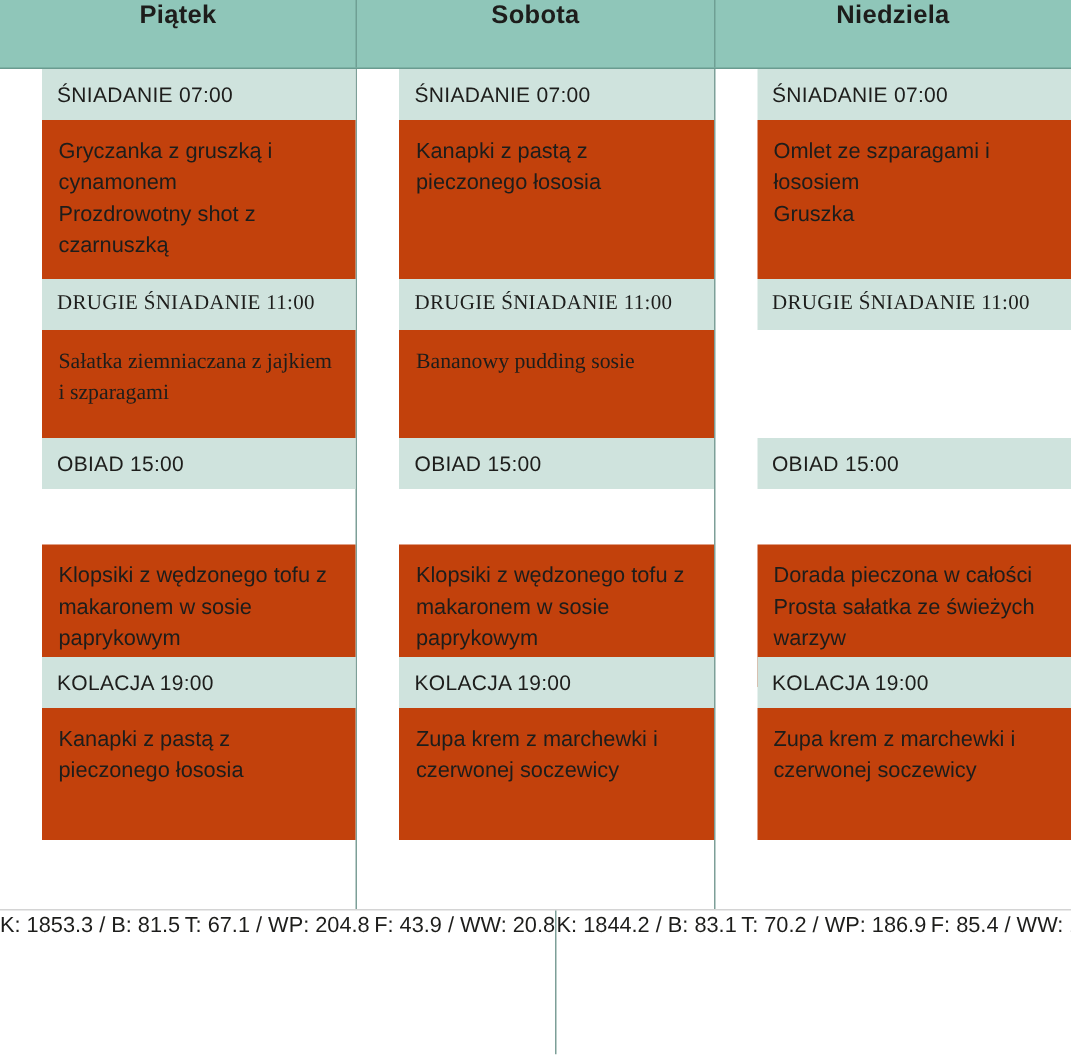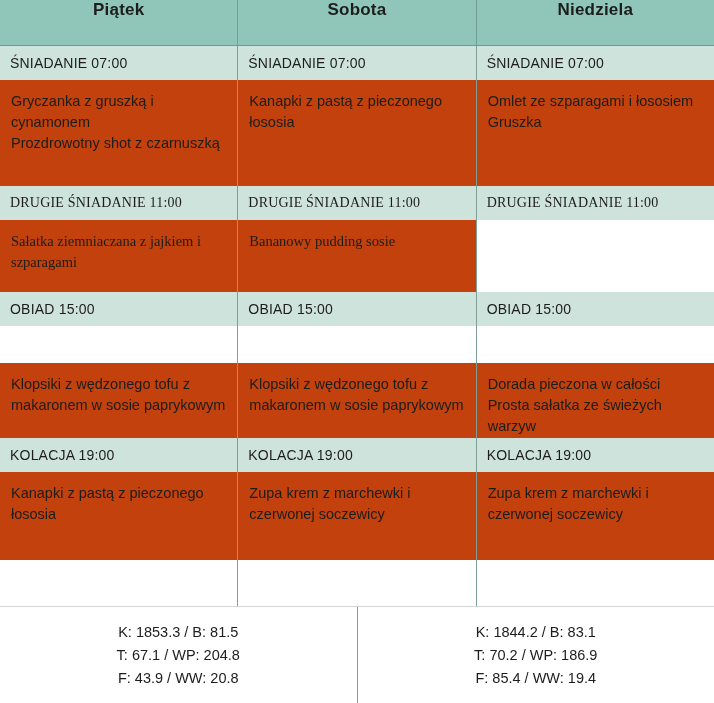--- a/index.html
+++ b/index.html
@@ -53,20 +53,21 @@
     flex: 1 1 auto;
     min-height: 0;
   }
   .day-column {
     flex: 1 1 0;
     display: flex;
     flex-direction: column;
     box-sizing: border-box;
     border-right: 1px solid #7d9f98;
     min-width: 0;
+    margin-left: 28px;
   }
   .day-column:last-child { border-right: none; }
 
   .meal-block {
     display: flex;
     flex-direction: column;
     box-sizing: border-box;
   }
   .meal-block.m0 { height: 140px; }
   .meal-block.m1 { height: 106px; font-family: Liberation Serif, serif; }
@@ -103,22 +104,22 @@
     height: 96px;
     flex: 0 0 auto;
     border-top: 1px solid #d4d4d4;
     background: #ffffff;
   }
   .totals-cell {
     flex: 1 1 0;
     box-sizing: border-box;
     border-right: 1px solid #7d9f98;
     display: flex;
-    flex-direction: column;
-    align-items: center;
+    flex-direction: row;
+    align-items: flex-start;
     justify-content: center;
     gap: 3px;
   }
   .totals-cell:last-child { border-right: none; }
   .totals-line {
     font-size: 14.5px;
     line-height: 20px;
     color: #1d1d1b;
     white-space: nowrap;
   }

